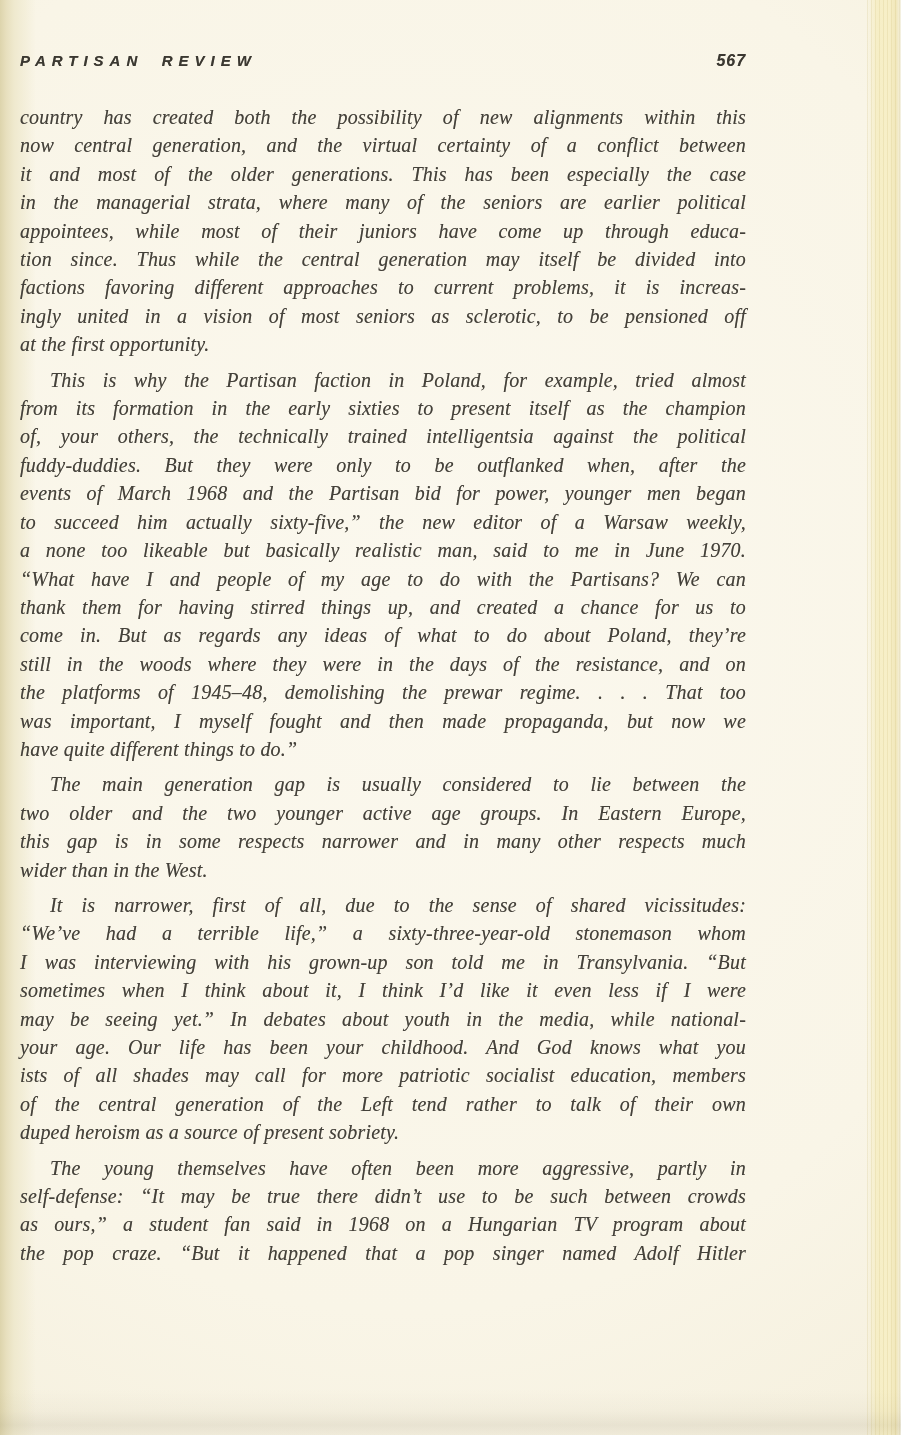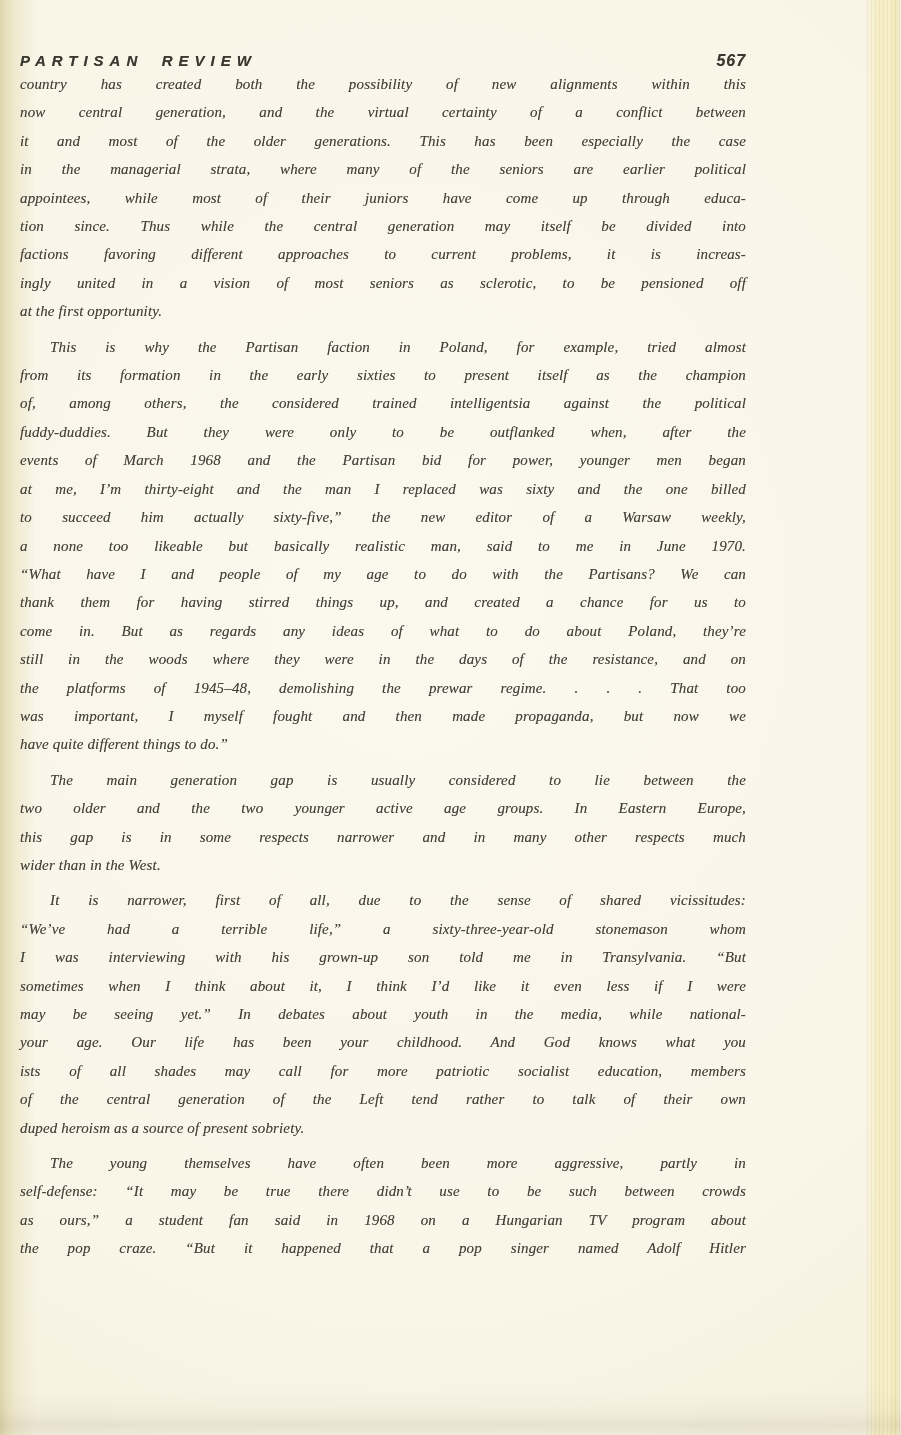--- a/index.html
+++ b/index.html
@@ -74,21 +74,22 @@
     word-spacing: 0.55em;
     text-shadow: 0 0 0.4px rgba(59,56,49,0.6);
   }
   .pageno {
     font-size: 16px;
     font-weight: 700;
     letter-spacing: 0.06em;
     text-shadow: 0 0 0.4px rgba(59,56,49,0.6);
   }
   .body-text {
-    font-size: 15px;
+    margin-top: 33px;
+    font-size: 20px;
     line-height: 28.4px;
     color: #44413a;
     text-shadow: 0 0 0.5px rgba(68,65,58,0.45);
     letter-spacing: 0.01em;
   }
   .para { margin: 0; }
   .para + .para { margin-top: 7px; }
   .para.ind .line:first-child { padding-left: 30px; }
   .line {
     display: block;
@@ -122,24 +123,23 @@
         <span class="line">appointees, while most of their juniors have come up through educa-</span>
         <span class="line">tion since. Thus while the central generation may itself be divided into</span>
         <span class="line">factions favoring different approaches to current problems, it is increas-</span>
         <span class="line">ingly united in a vision of most seniors as sclerotic, to be pensioned off</span>
         <span class="line end">at the first opportunity.</span>
       </p>
 
       <p class="para ind">
         <span class="line">This is why the Partisan faction in Poland, for example, tried almost</span>
         <span class="line">from its formation in the early sixties to present itself as the champion</span>
-        <span class="line">of, among others, the considered trained intelligentsia against the political</span>
+        <span class="line">of, your others, the technically trained intelligentsia against the political</span>
         <span class="line">fuddy-duddies. But they were only to be outflanked when, after the</span>
         <span class="line">events of March 1968 and the Partisan bid for power, younger men began</span>
-        <span class="line">at me, I’m thirty-eight and the man I replaced was sixty and the one billed</span>
         <span class="line">to succeed him actually sixty-five,” the new editor of a Warsaw weekly,</span>
         <span class="line">a none too likeable but basically realistic man, said to me in June 1970.</span>
         <span class="line">“What have I and people of my age to do with the Partisans? We can</span>
         <span class="line">thank them for having stirred things up, and created a chance for us to</span>
         <span class="line">come in. But as regards any ideas of what to do about Poland, they’re</span>
         <span class="line">still in the woods where they were in the days of the resistance, and on</span>
         <span class="line">the platforms of 1945–48, demolishing the prewar regime. . . . That too</span>
         <span class="line">was important, I myself fought and then made propaganda, but now we</span>
         <span class="line end">have quite different things to do.”</span>
       </p>

